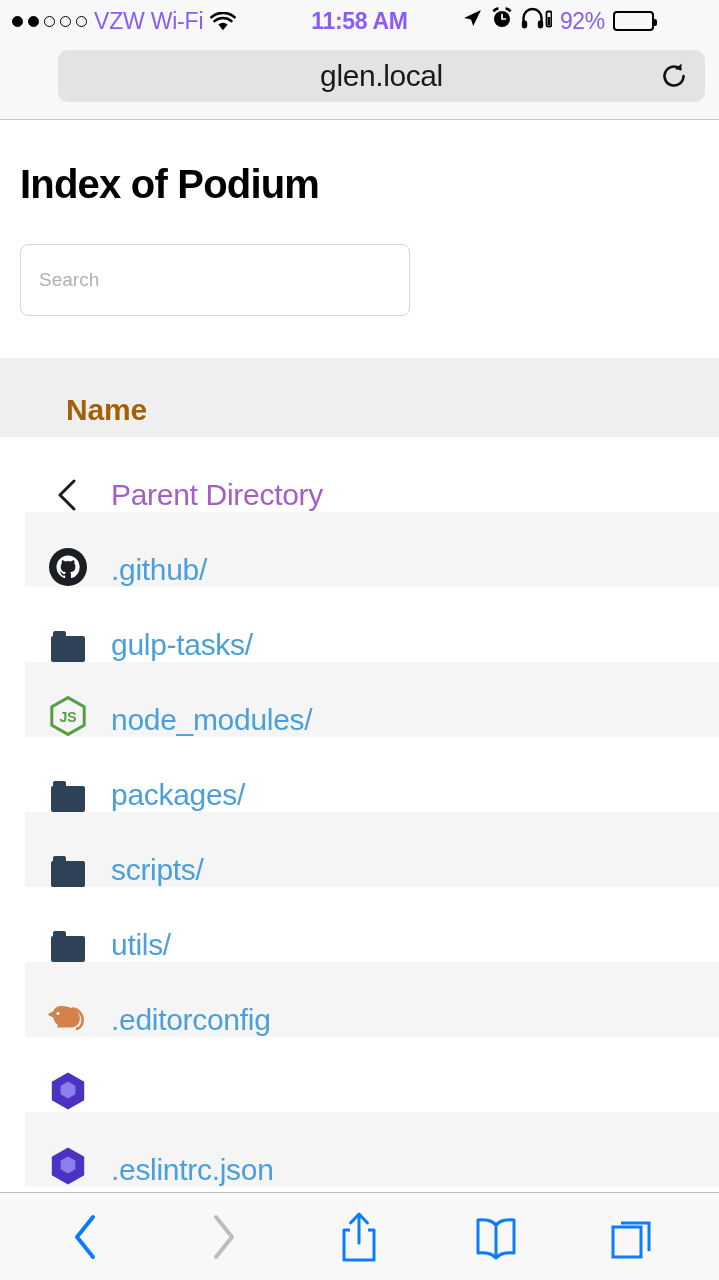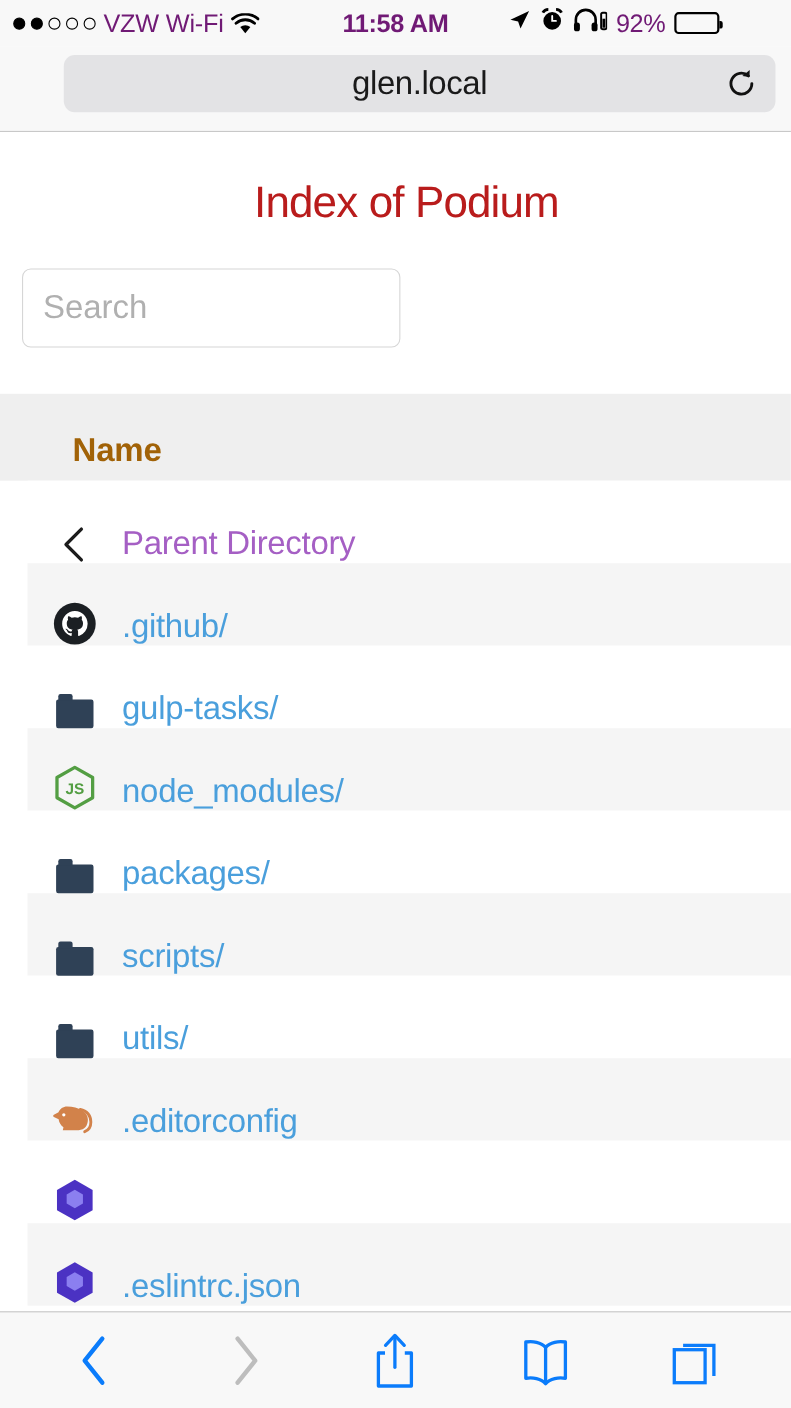--- a/index.html
+++ b/index.html
@@ -23,21 +23,21 @@
 
   
   .status-bar {
     height: 42px;
     flex: 0 0 42px;
     background: #f8f8f8;
     display: flex;
     align-items: center;
     padding: 0 12px;
     font-size: 23px;
-    color: #701a75;
+    color: #8b5cf6;
     letter-spacing: -0.2px;
   }
   .status-left {
     display: flex;
     align-items: center;
     gap: 7px;
     flex: 1 1 0;
     min-width: 0;
   }
   .signal-dots { display: flex; align-items: center; gap: 5px; }
@@ -121,34 +121,33 @@
   
   .page {
     flex: 1 1 auto;
     background: #fff;
     overflow: hidden;
     position: relative;
   }
 
   .page-title {
     font-size: 40px;
-    font-weight: 400;
-    color: #b91c1c;
+    font-weight: 700;
+    color: #000000;
     letter-spacing: -0.8px;
     padding: 42px 0 0 20px;
-    text-align: center;
   }
 
   .search-wrap { padding: 37px 0 0 20px; }
   .search-input {
-    width: 344px;
+    width: 390px;
     height: 72px;
     border: 1px solid #d6d6d6;
     border-radius: 8px;
-    font-size: 30px;
+    font-size: 19px;
     font-family: "Liberation Sans", sans-serif;
     color: #333;
     padding: 0 18px;
     background: #fff;
     outline: none;
   }
   .search-input::placeholder { color: #b0b0b0; }
 
   
   .listing { margin-top: 42px; width: 100%; }

